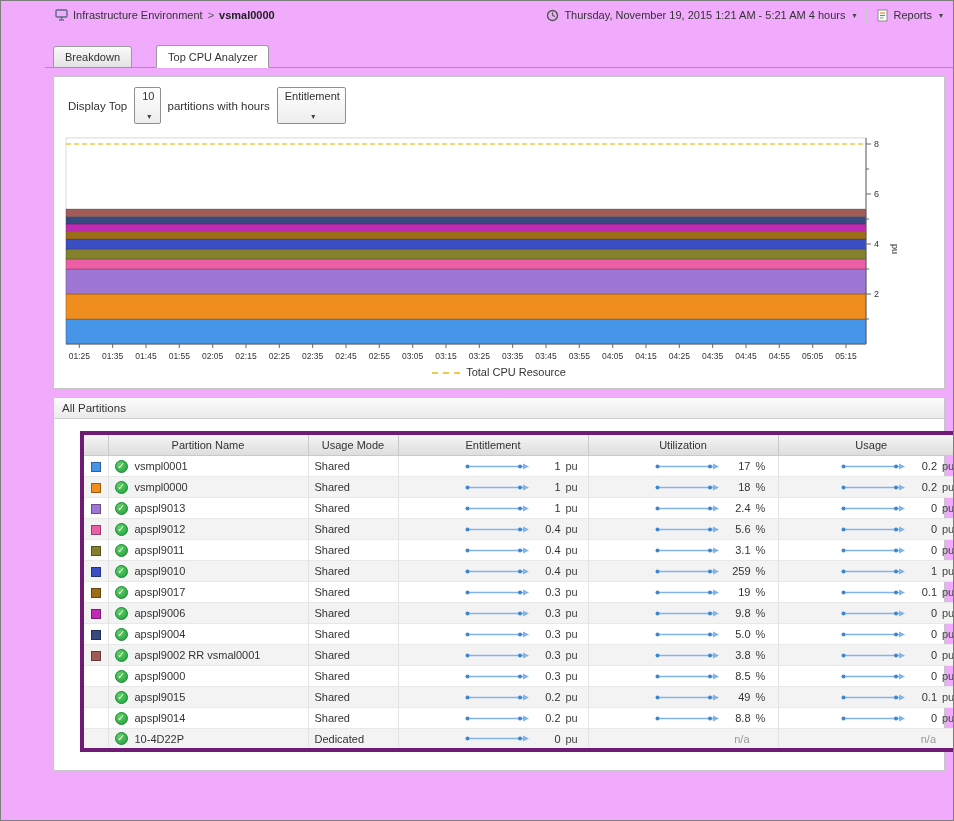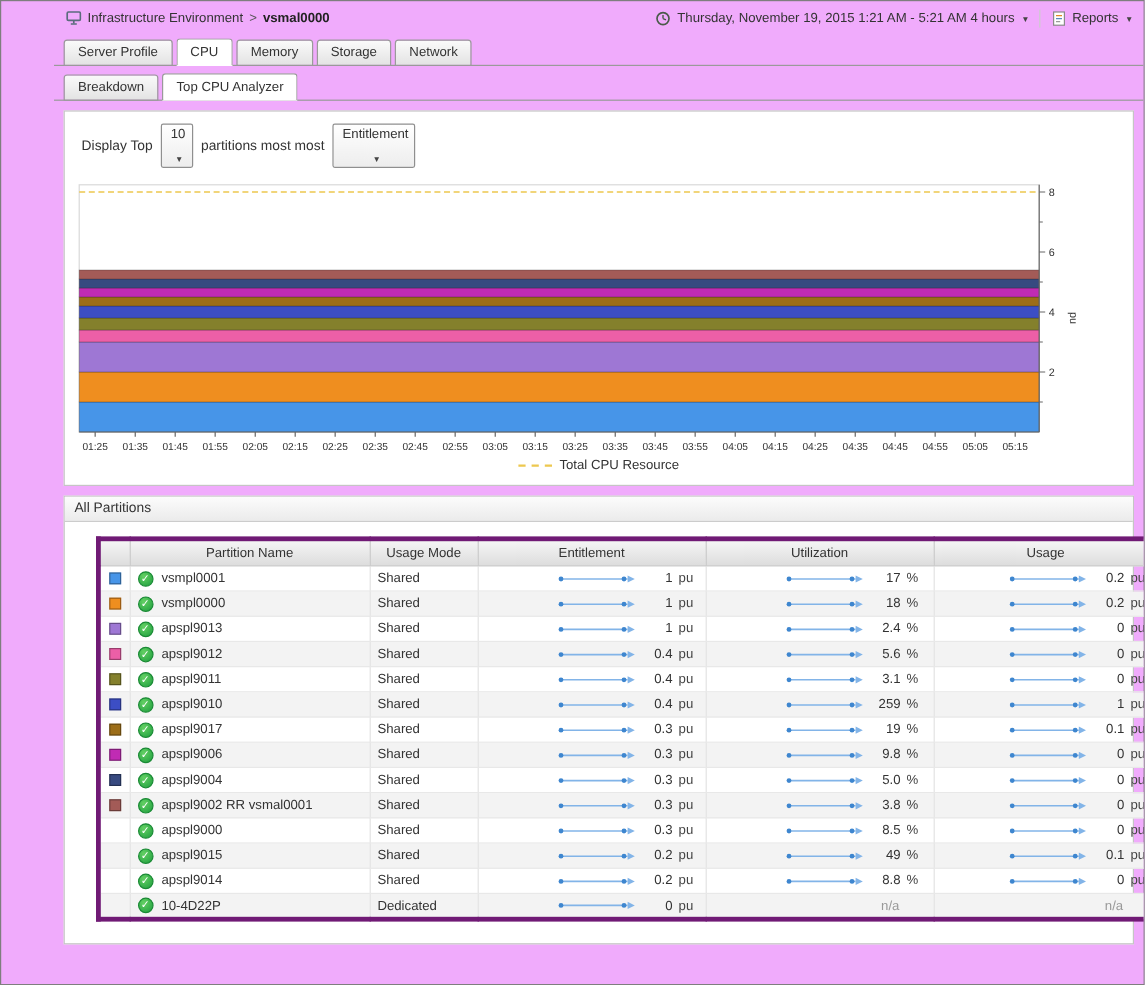--- a/index.html
+++ b/index.html
@@ -16,21 +16,21 @@
   .tr-group { display:flex; align-items:center; gap:5px; cursor:pointer; }
   .caret { font-size:8px; color:#444; margin-left:2px; }
   .vdiv { width:1px; height:15px; background:#ccc; margin:0 10px; }
   .icon-svg { display:inline-block; vertical-align:middle; }
 
   
   .tabbar { display:flex; align-items:flex-end; border-bottom:1px solid #9a9a9a; padding:0 8px; margin-top:3px; }
   .tab { border:1px solid #9a9a9a; border-radius:3px 3px 0 0; padding:4px 11px 4px 11px; margin-right:3px;
          margin-bottom:-1px; background:linear-gradient(#fafafa,#e3e3e3); font-size:11px; color:#333; cursor:pointer; white-space:nowrap; }
   .tab.active { background:#fff; border-bottom-color:#fff; padding-top:5px; }
-  .subbar { margin-top:6px; }
+  .subbar { margin-top:16px;gap:21px; }
 
   
   .panel { margin:8px; border:1px solid #c5c5c5; background:#fff; }
   .panel-header { background:linear-gradient(#fcfcfc,#ebebeb); border-bottom:1px solid #ccc; padding:4px 8px; font-size:11.5px; color:#333; }
   .panel-body { padding:12px 26px 18px 26px; }
 
   
   .controls { display:flex; align-items:center; gap:7px; padding:10px 14px 4px 14px; font-size:11.5px; }
   .fake-select { display:inline-flex; align-items:center; gap:10px; border:1px solid #8f8f8f; border-radius:2px;
                  background:linear-gradient(#ffffff,#ededed); padding:2px 5px 2px 7px; font-size:11px; cursor:pointer;flex-direction:column; }
@@ -93,41 +93,34 @@
         <rect x="1" y="1" width="9" height="11" fill="#fff" stroke="#8a8a8a" stroke-width="1"></rect>
         <line x1="3" y1="4" x2="8" y2="4" stroke="#e08a2a" stroke-width="1.2"></line>
         <line x1="3" y1="6.5" x2="8" y2="6.5" stroke="#5a8ac0" stroke-width="1.2"></line>
         <line x1="3" y1="9" x2="6.5" y2="9" stroke="#9a9a9a" stroke-width="1.2"></line>
       </svg>
       <span>Reports</span>
       <span class="caret">▾</span>
     </div>
   </div>
 
-  <div class="tabbar" id="main-tabs">
-      <div class="tab">Server Profile</div>
-      <div class="tab active">CPU</div>
-      <div class="tab">Memory</div>
-      <div class="tab">Storage</div>
-      <div class="tab">Network</div>
-    </div>
 
   <div class="tabbar subbar" id="sub-tabs">
       <div class="tab">Breakdown</div>
       <div class="tab active">Top CPU Analyzer</div>
     </div>
 
   <div class="panel">
     <div class="controls">
       <span>Display Top</span>
       <span class="fake-select">
         <span>10</span>
         <span class="caret">▾</span>
       </span>
-      <span>partitions most most</span>
+      <span>partitions with hours</span>
       <span class="fake-select">
         <span>Entitlement</span>
         <span class="caret">▾</span>
       </span>
     </div>
     <div class="chart-wrap">
       <svg id="chart-svg" width="880" height="234">
           <rect x="6" y="8" width="800" height="206" fill="#ffffff" stroke="#d9d9d9" stroke-width="1"></rect>
           <rect x="6" y="189.0" width="800" height="25.0" fill="#4795e8" stroke="rgba(40,40,40,0.35)" stroke-width="0.7"></rect>
           <rect x="6" y="164.0" width="800" height="25.0" fill="#ef8e1f" stroke="rgba(40,40,40,0.35)" stroke-width="0.7"></rect>

